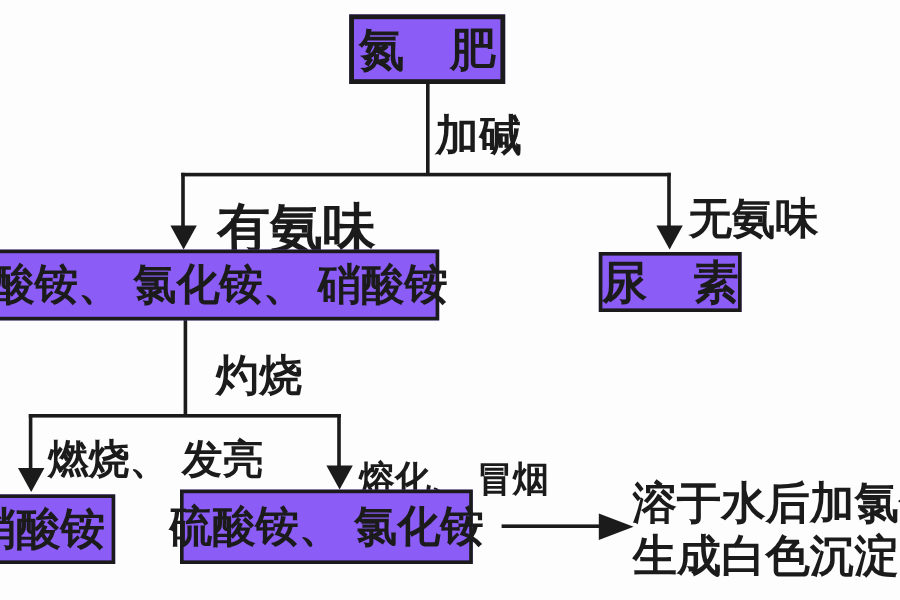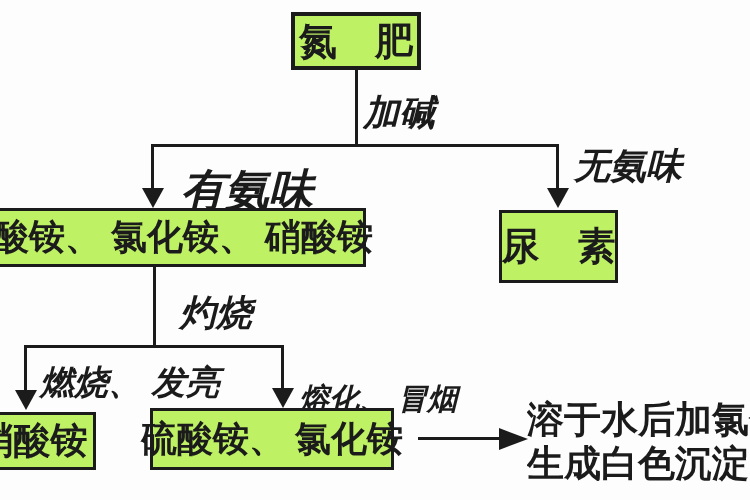--- a/index.html
+++ b/index.html
@@ -10,67 +10,66 @@
     overflow:hidden;
     font-family:"Liberation Sans","DejaVu Sans",sans-serif;
     color:#1b1b1b;
   }
   .node{
     position:absolute;
     border:3px solid #1b1b1b;
     display:flex;align-items:center;justify-content:center;
     font-weight:bold;
     white-space:nowrap;
-    background:#bef264;
+    background:#8b5cf6;
     box-sizing:border-box;
   }
   .lbl{
     position:absolute;
     font-weight:bold;
     white-space:nowrap;
-    font-style:italic;
   }
   .line{position:absolute;background:#1b1b1b;}
   .arr-down{
     position:absolute;width:0;height:0;
     border-left:11px solid transparent;
     border-right:11px solid transparent;
     border-top:20px solid #1b1b1b;
   }
   .arr-right{
     position:absolute;width:0;height:0;
     border-top:11px solid transparent;
     border-bottom:11px solid transparent;
     border-left:29px solid #1b1b1b;
   }
   
   #box-root{left:291px;top:12px;width:130px;height:58px;font-size:38px;border-width:4px;}
   #box-salts{left:-36px;top:208px;width:402px;height:59px;font-size:36px;}
-  #box-urea{left:499px;top:210px;width:119px;height:73px;font-size:38px;align-items:center;}
+  #box-urea{left:499px;top:210px;width:119px;height:50px;font-size:38px;align-items:center;}
   #box-nitrate{left:-32px;top:412px;width:128px;height:58px;font-size:37px;}
   #box-sulf-chlor{left:150px;top:408px;width:244px;height:62px;font-size:36px;}
   
   #v-root{left:355px;top:68px;width:3px;height:78px;}
   #h-branch1{left:151px;top:144px;width:408px;height:3px;}
   #v-left1{left:151px;top:144px;width:3px;height:46px;}
   #v-right1{left:556px;top:144px;width:3px;height:46px;}
   #v-mid{left:153px;top:266px;width:3px;height:81px;}
   #h-branch2{left:24px;top:345px;width:260px;height:3px;}
   #v-left2{left:24px;top:345px;width:3px;height:47px;}
   #v-right2{left:281px;top:345px;width:3px;height:45px;}
   #h-result{left:418px;top:437px;width:83px;height:3px;}
   #arr1{left:142px;top:188px;}
   #arr2{left:547px;top:188px;}
   #arr3{left:15px;top:390px;}
   #arr4{left:272px;top:388px;}
   #arr5{left:499px;top:428px;}
   
   #lbl-alkali{left:363px;top:89px;font-size:36px;}
   #lbl-has-ammonia{left:181px;top:161px;font-size:44px;}
-  #lbl-no-ammonia{left:574px;top:142px;font-size:36px;}
+  #lbl-no-ammonia{left:574px;top:158px;font-size:36px;}
   #lbl-calcine{left:180px;top:289px;font-size:36px;}
   #lbl-burn{left:40px;top:360px;font-size:34px;}
   #lbl-melt{left:299px;top:379px;font-size:30px;}
   
   #result-note{
     position:absolute;left:527px;top:398px;width:223px;height:92px;
     overflow:hidden;
     font-size:37px;line-height:44px;font-weight:bold;white-space:nowrap;
   }
 </style>

